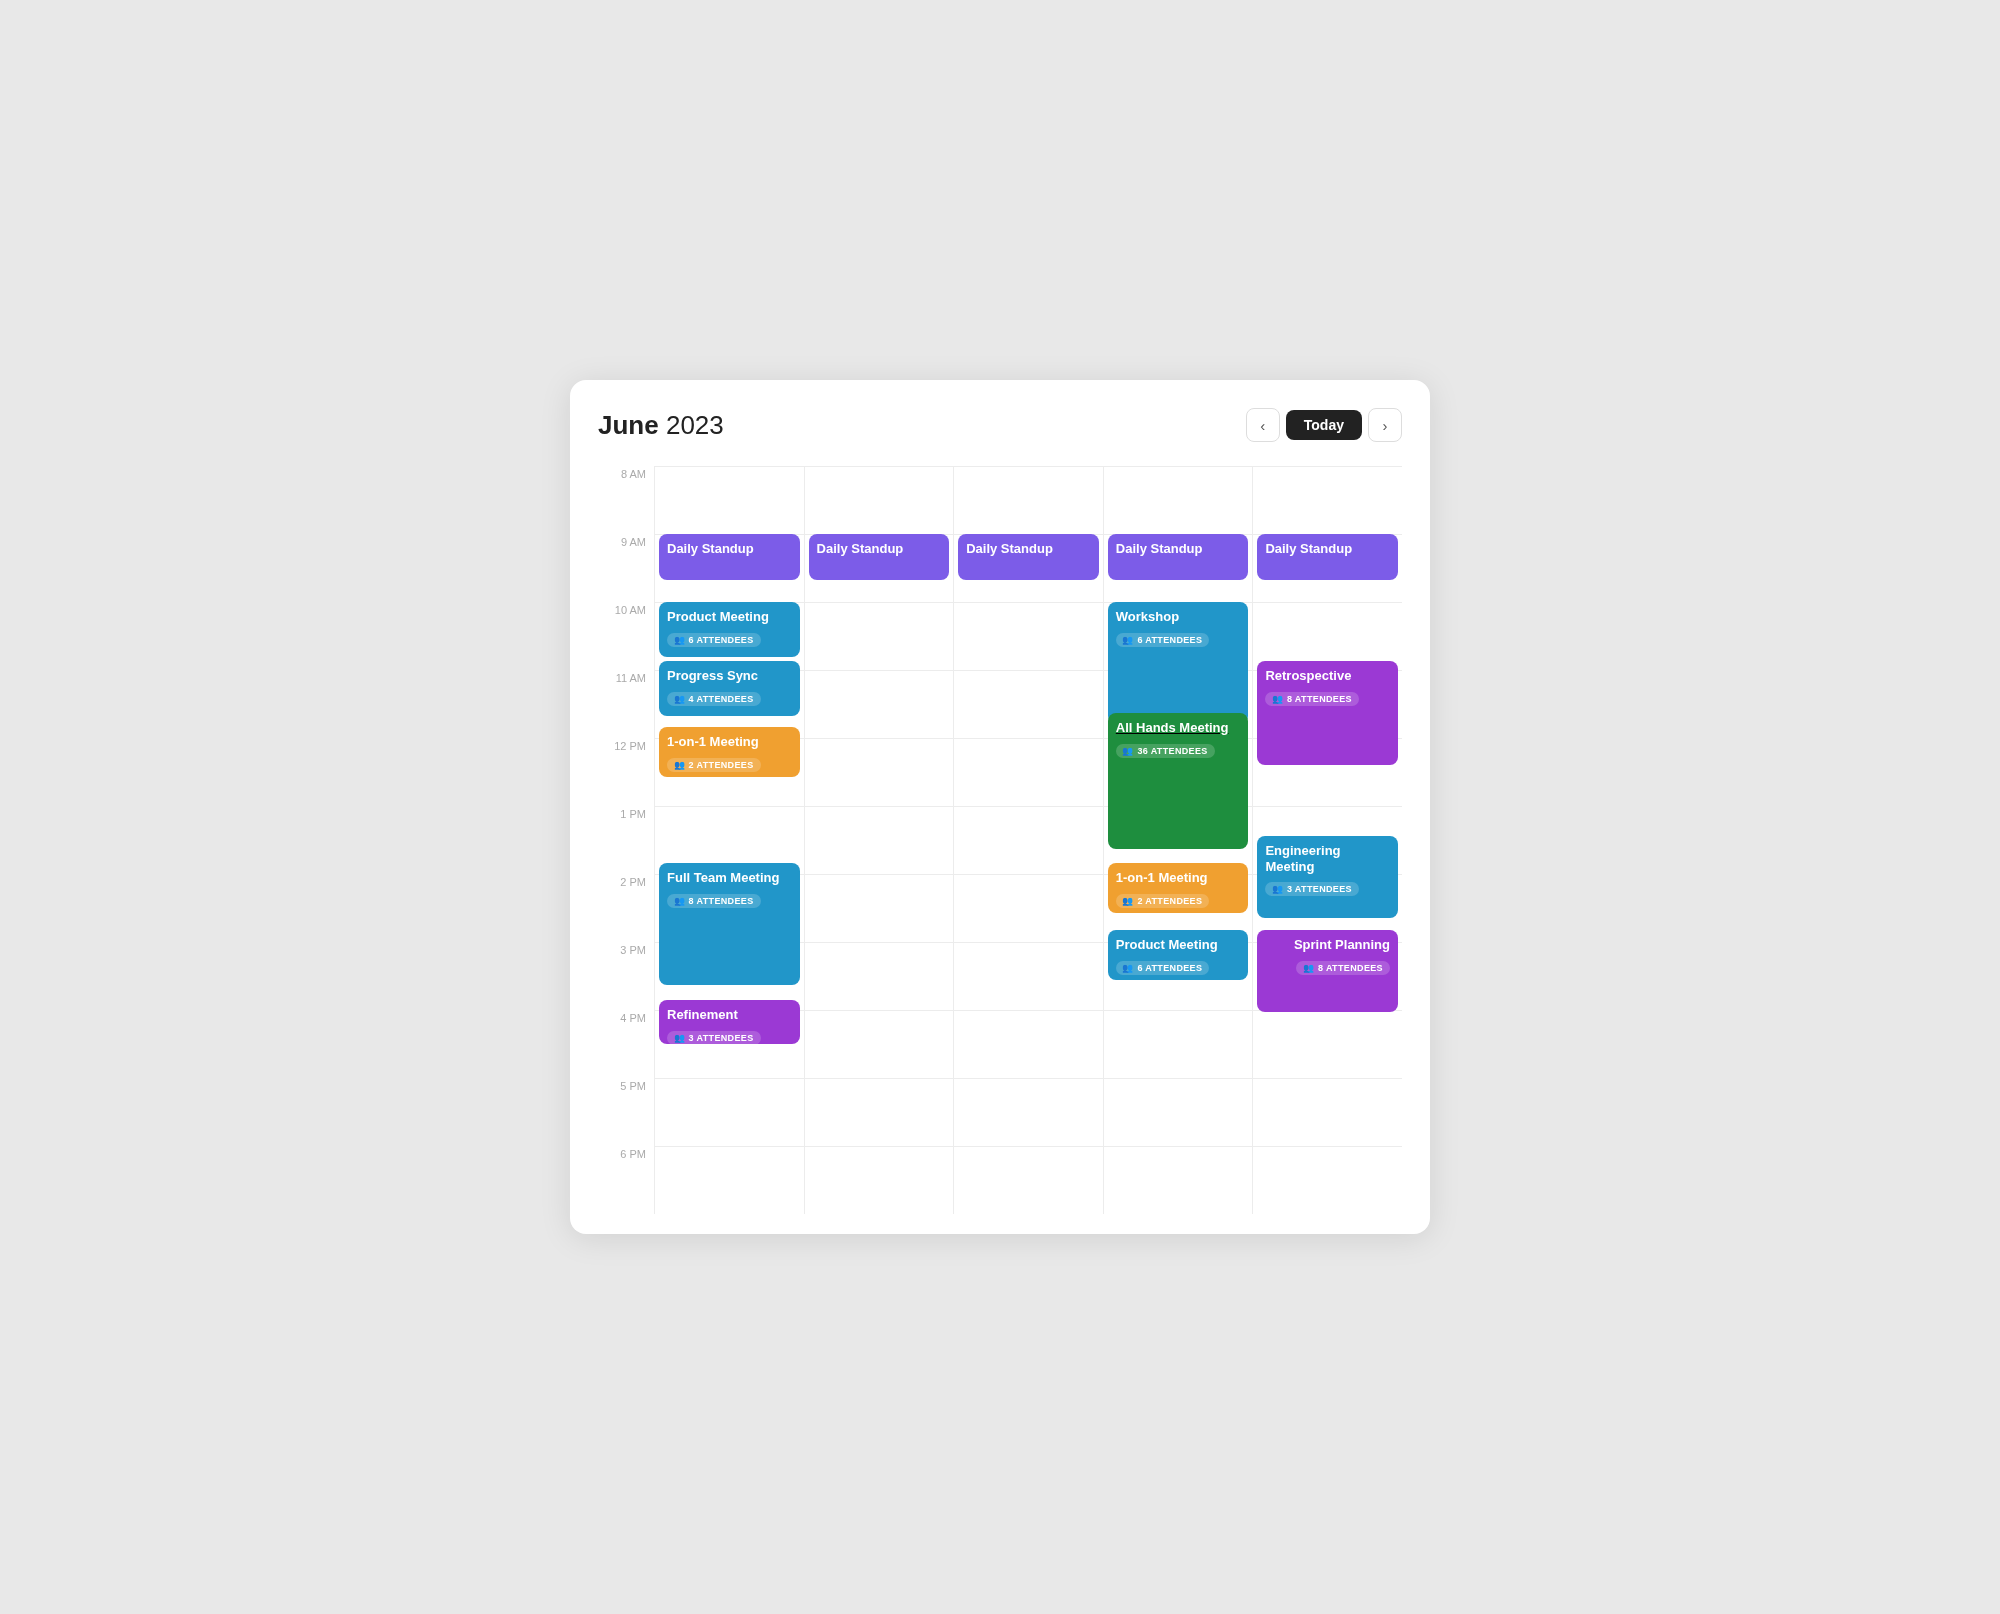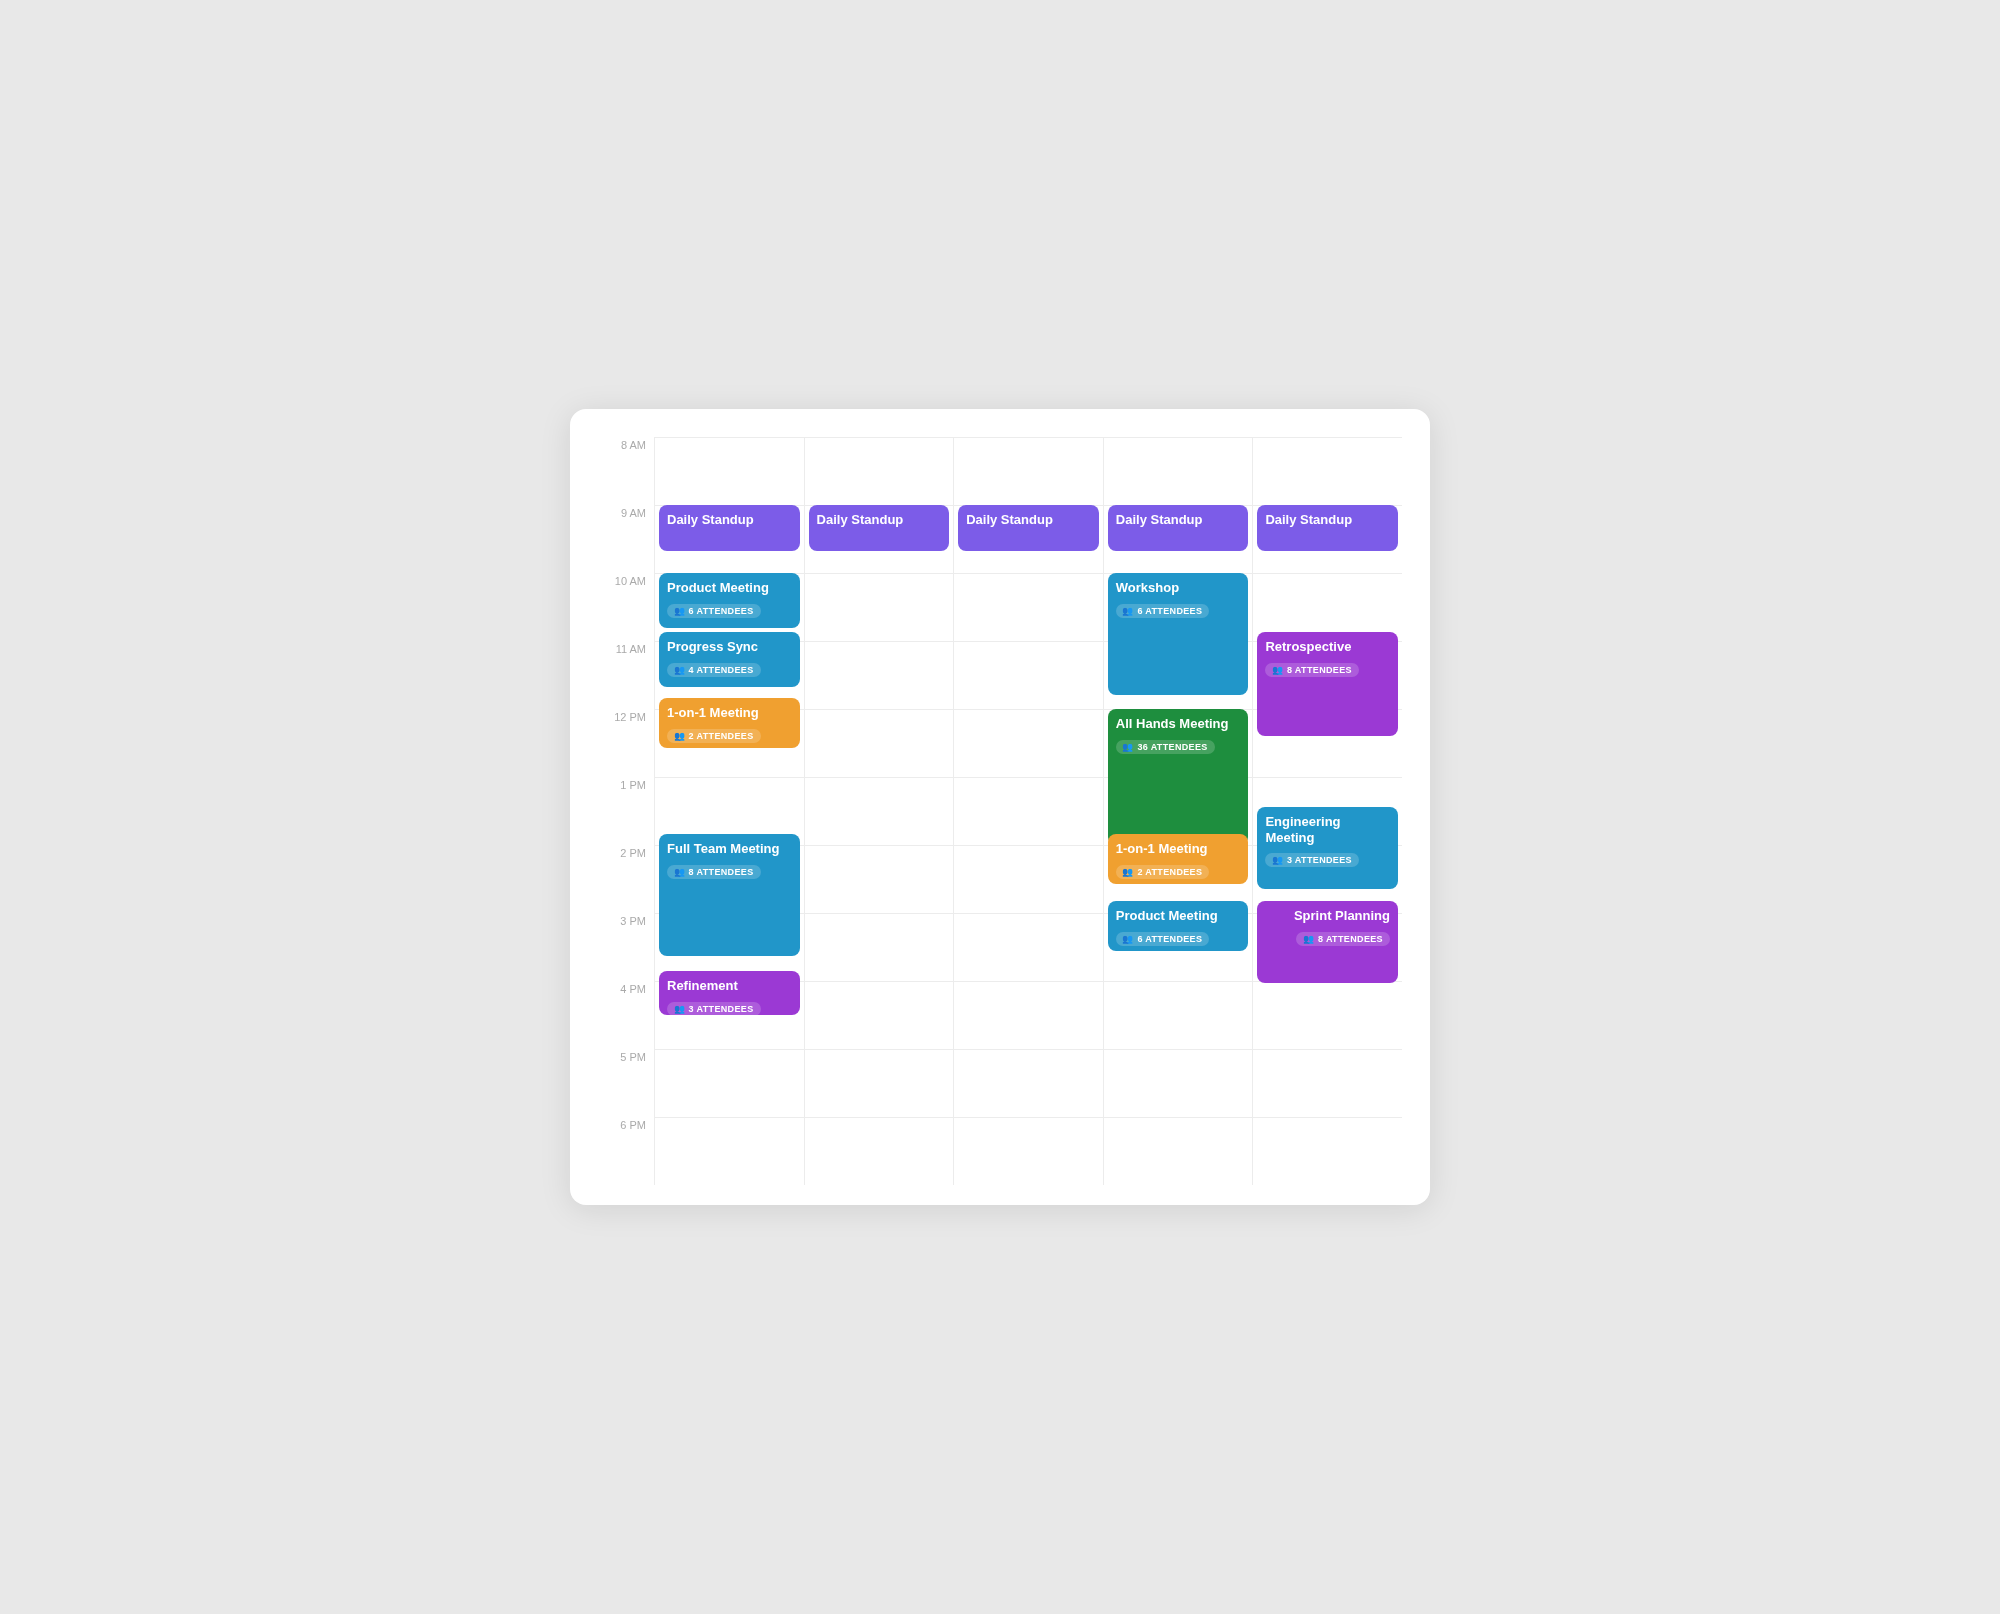--- a/index.html
+++ b/index.html
@@ -157,20 +157,31 @@
     .c-blue { background: #2196c9; }
     .c-orange { background: #f0a030; }
     .c-green { background: #1e8e3e; }
     .c-violet { background: #9b39d4; }
   </style>
 </head>
 <body>
 
 <div class="calendar-container">
 
+  <div class="header">
+    <div class="header-title">
+      <span>June</span>
+      <em>2023</em>
+    </div>
+    <div class="nav-controls">
+      <button class="nav-btn">‹</button>
+      <button class="today-btn">Today</button>
+      <button class="nav-btn">›</button>
+    </div>
+  </div>
 
 
   <div class="calendar-body">
 
     <div class="time-col" id="time-col">
         <div class="time-label">8 AM</div>
         <div class="time-label">9 AM</div>
         <div class="time-label">10 AM</div>
         <div class="time-label">11 AM</div>
         <div class="time-label">12 PM</div>
@@ -245,21 +256,21 @@
           <div class="hour-line" style="top: 340px;"></div>
           <div class="hour-line" style="top: 408px;"></div>
           <div class="hour-line" style="top: 476px;"></div>
           <div class="hour-line" style="top: 544px;"></div>
           <div class="hour-line" style="top: 612px;"></div>
           <div class="hour-line" style="top: 680px;"></div>
           <div class="event c-purple" style="top: 68px; height: 46px;">
             <div class="event-title">Daily Standup</div>
           </div>
           <div class="event c-blue" style="top: 136px; height: 122px;"><div class="event-title">Workshop</div><div class="attendees-badge"><span style="font-size:9px">👥</span> 6 Attendees</div></div>
-          <div class="event c-green" style="top: 272px; height: 136px;"><div class="event-title">All Hands Meeting</div><div class="attendees-badge"><span style="font-size:9px">👥</span> 36 Attendees</div></div>
+          <div class="event c-green" style="top: 247px; height: 136px; text-decoration: underline;"><div class="event-title">All Hands Meeting</div><div class="attendees-badge"><span style="font-size:9px">👥</span> 36 Attendees</div></div>
           <div class="event c-orange" style="top: 397px; height: 50px;"><div class="event-title">1-on-1 Meeting</div><div class="attendees-badge"><span style="font-size:9px">👥</span> 2 Attendees</div></div>
           <div class="event c-blue" style="top: 464px; height: 50px;"><div class="event-title">Product Meeting</div><div class="attendees-badge"><span style="font-size:9px">👥</span> 6 Attendees</div></div>
         </div>
       <div class="day-col" id="col-fri">
           <div class="hour-line" style="top: 0px;"></div>
           <div class="hour-line" style="top: 68px;"></div>
           <div class="hour-line" style="top: 136px;"></div>
           <div class="hour-line" style="top: 204px;"></div>
           <div class="hour-line" style="top: 272px;"></div>
           <div class="hour-line" style="top: 340px;"></div>

